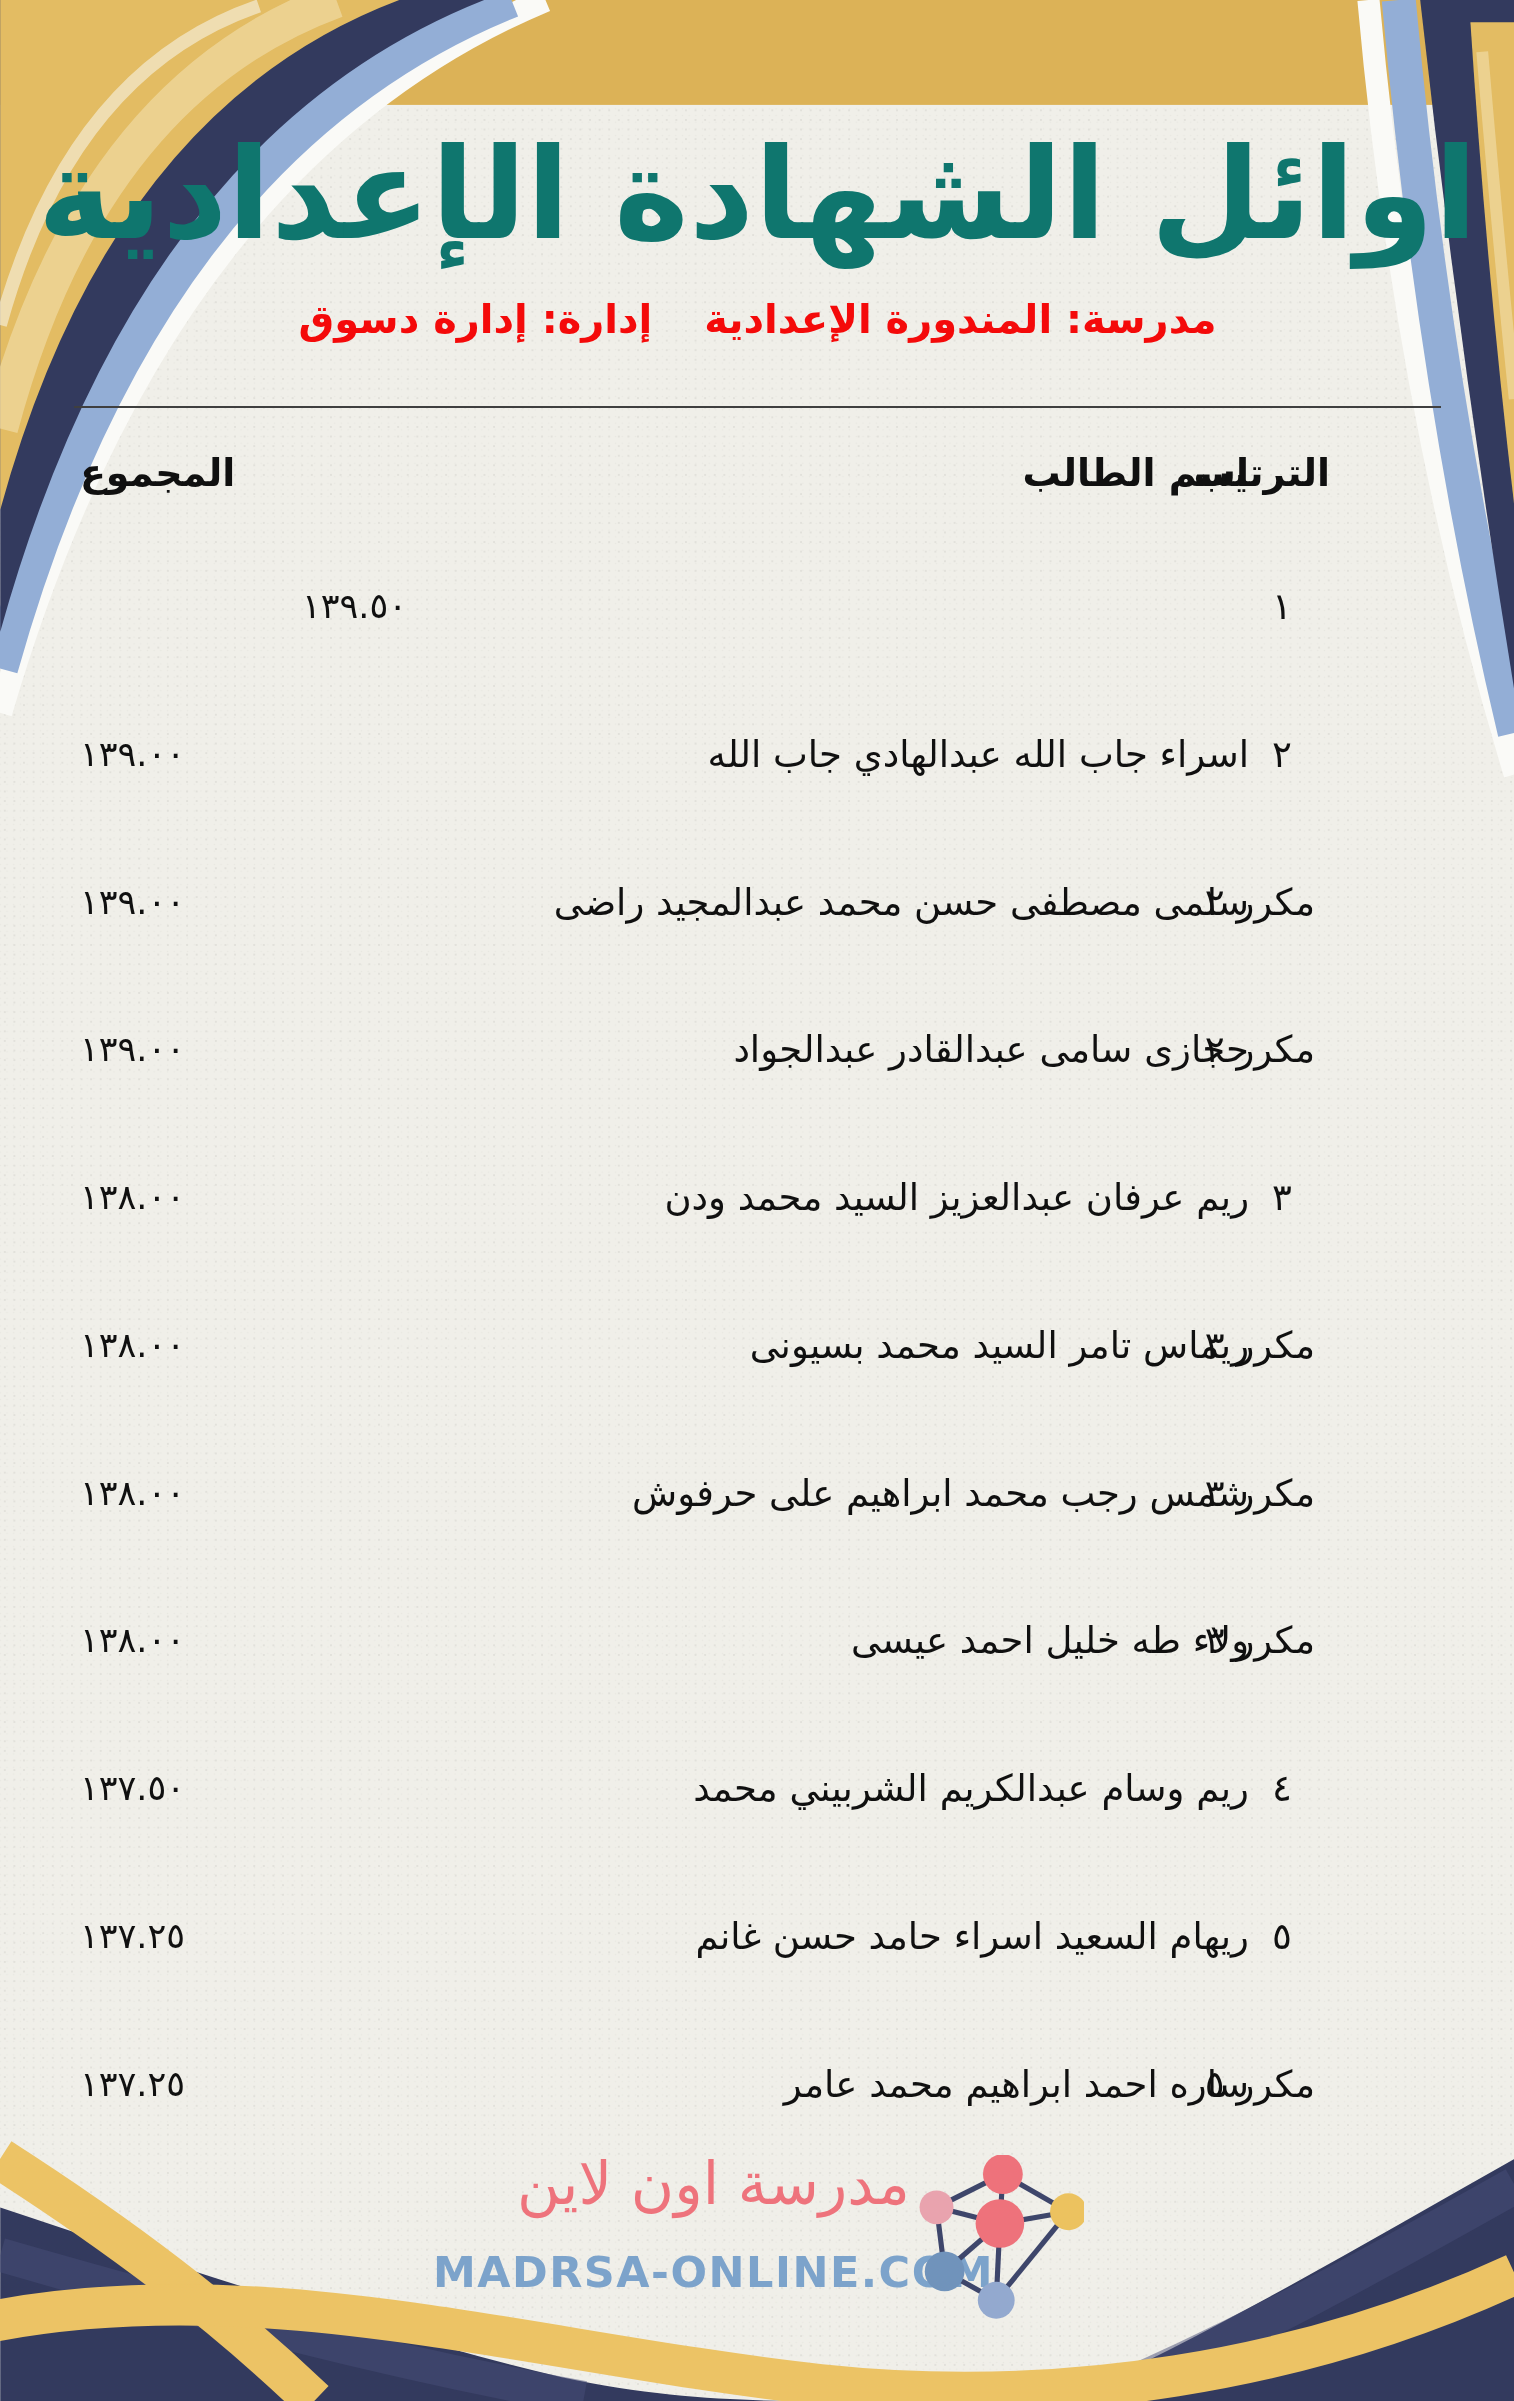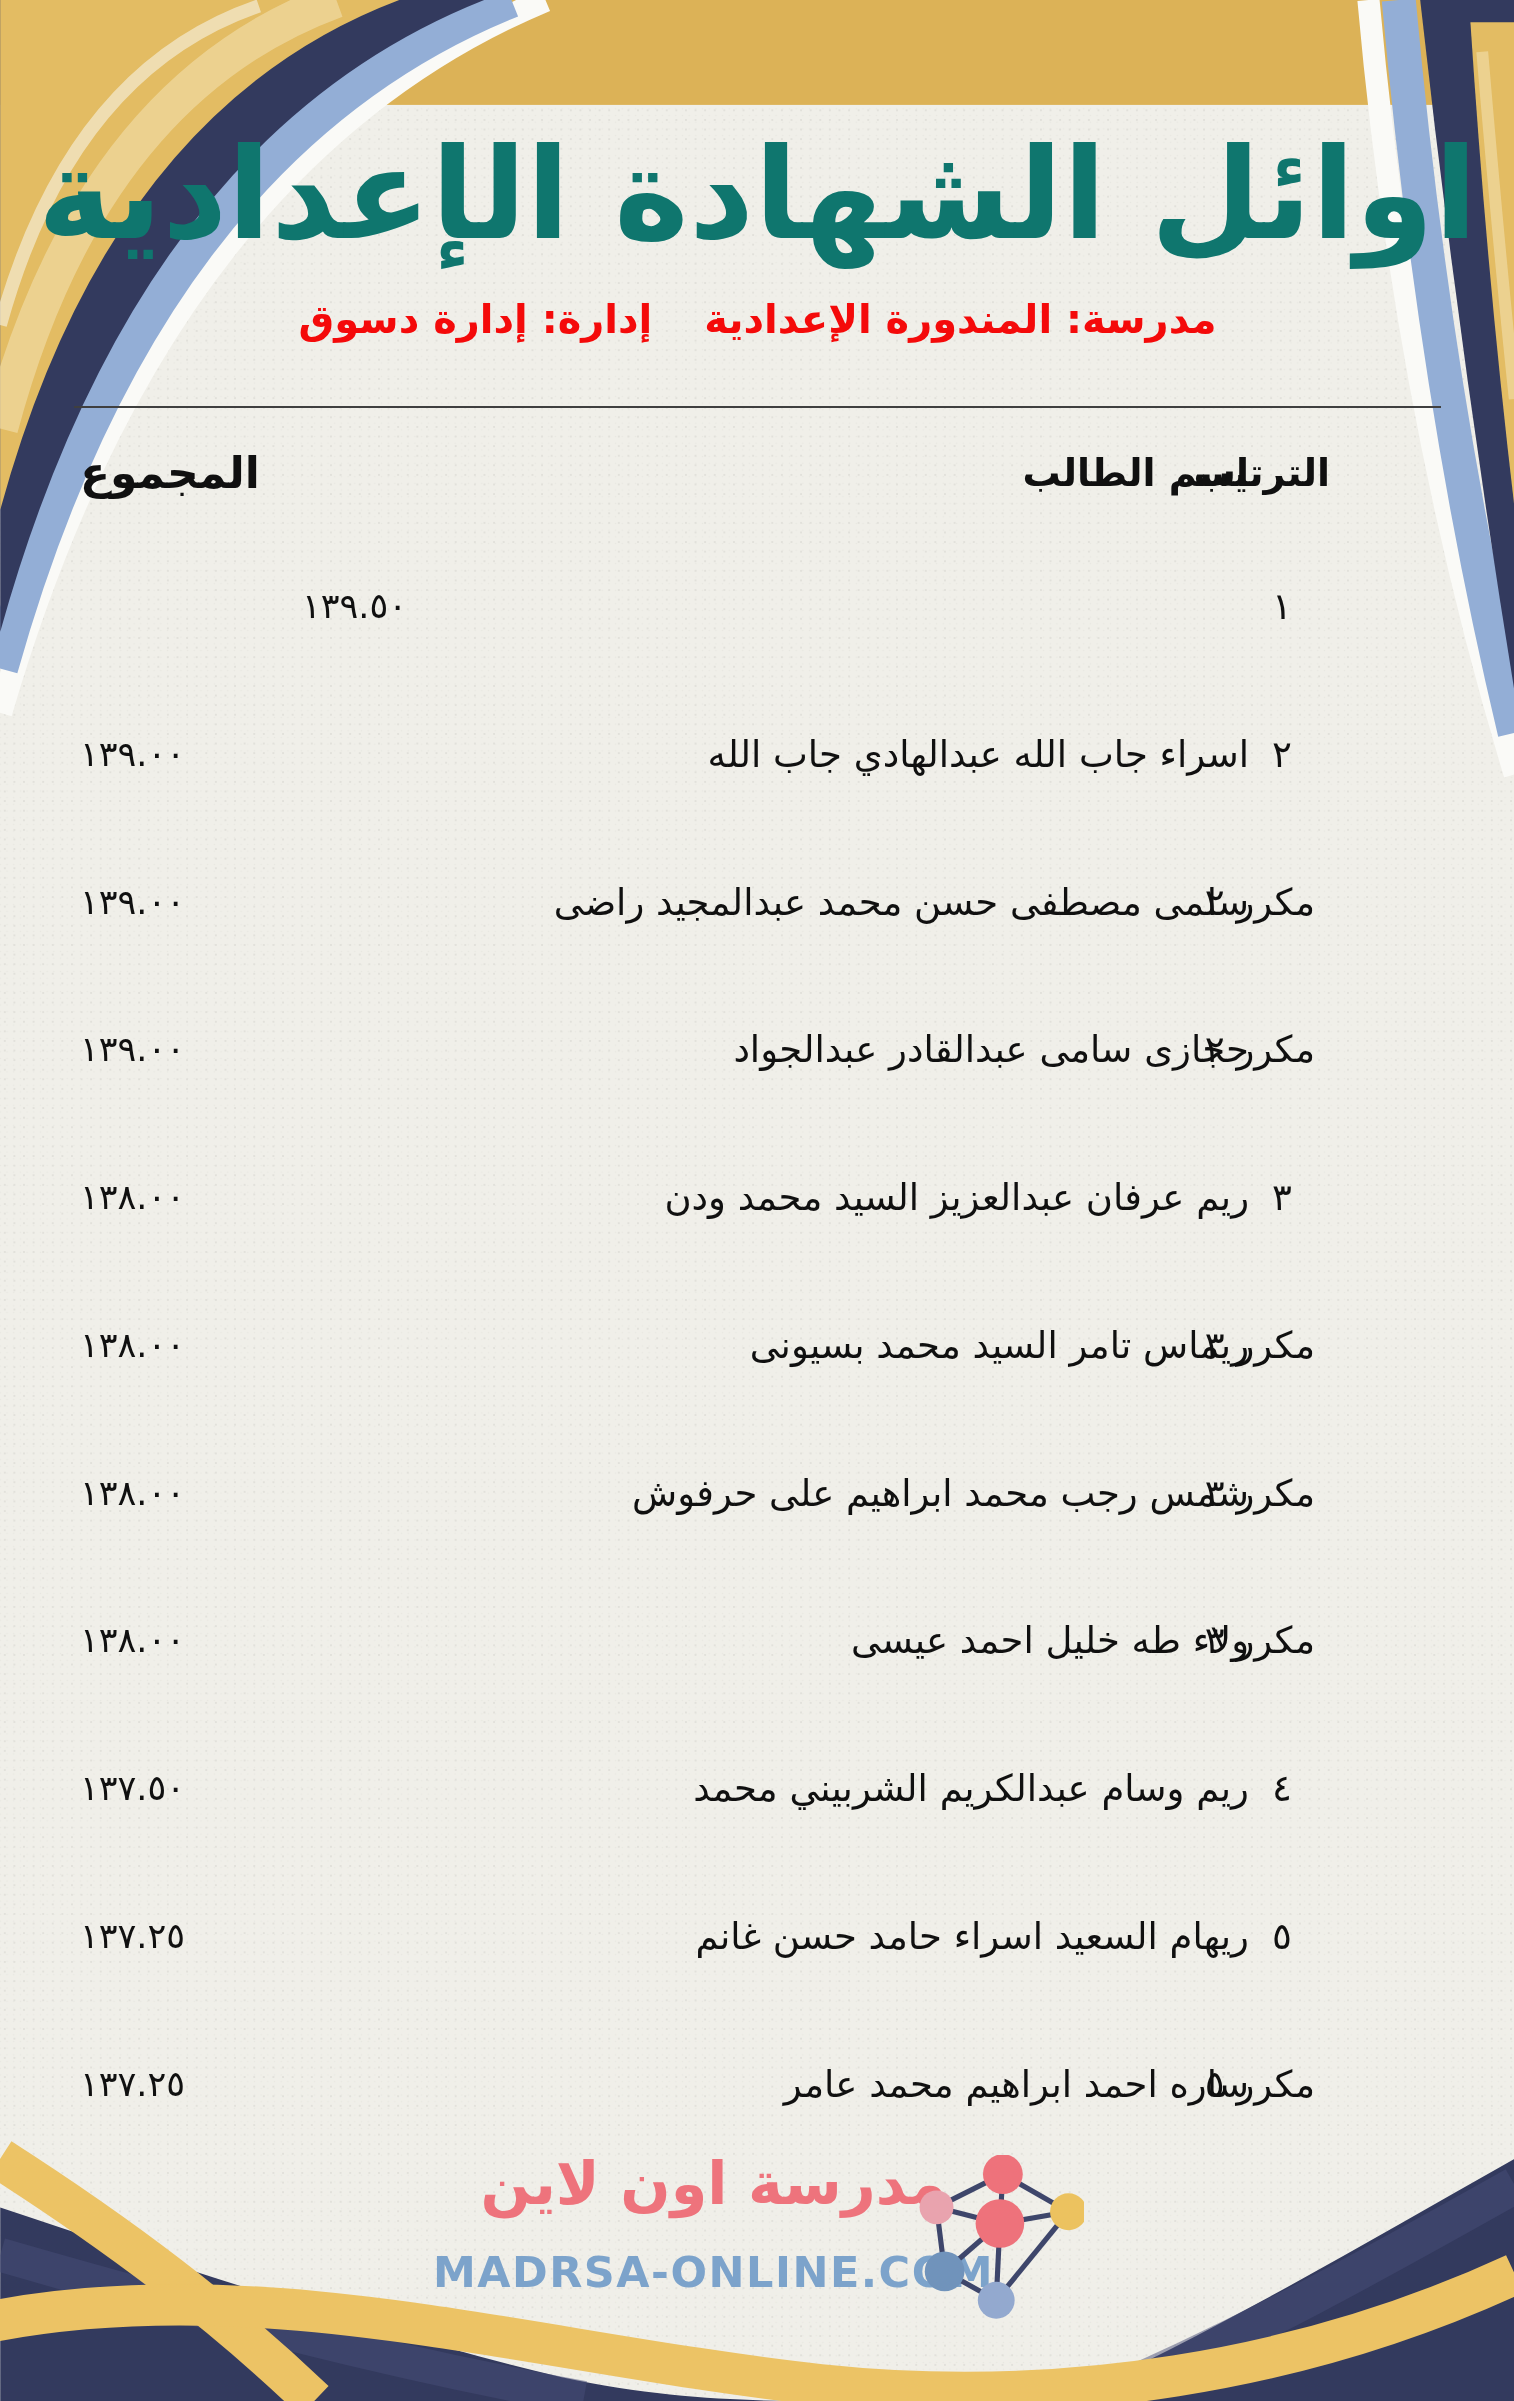--- a/index.html
+++ b/index.html
@@ -38,25 +38,25 @@
   }
   .trow{
     left:74px;width:1367px;height:74px;
     display:grid;grid-template-columns:192px 1fr 222px;direction:rtl;align-items:center;
     font-size:37px;color:#101010;
   }
   .cell-rank{text-align:center;padding-right:126px;white-space:nowrap;}
   .thead .cell-rank{padding-right:111px;}
   .cell-name{white-space:nowrap;}
   .cell-total{text-align:left;padding-left:5.9px;font-size:35px;white-space:nowrap;}
-  .thead .cell-total{font-size:44px;}
+  .thead .cell-total{font-size:38px;}
 
   .brand-ar{
     left:270px;top:2147px;width:887px;height:74px;text-align:center;direction:rtl;
-    color:#ee737c;font-size:59px;font-weight:bold;line-height:74px;
+    color:#ee737c;font-size:59px;font-weight:normal;line-height:74px;
   }
   .brand-en{
     left:270px;top:2246px;width:887px;height:52px;text-align:center;
     color:#7ca3cb;font-size:43px;font-weight:bold;letter-spacing:1.5px;line-height:52px;
   }
   #brand-icon{position:absolute;left:907px;top:2155px;z-index:3;}
 </style>
 </head>
 <body>
 

